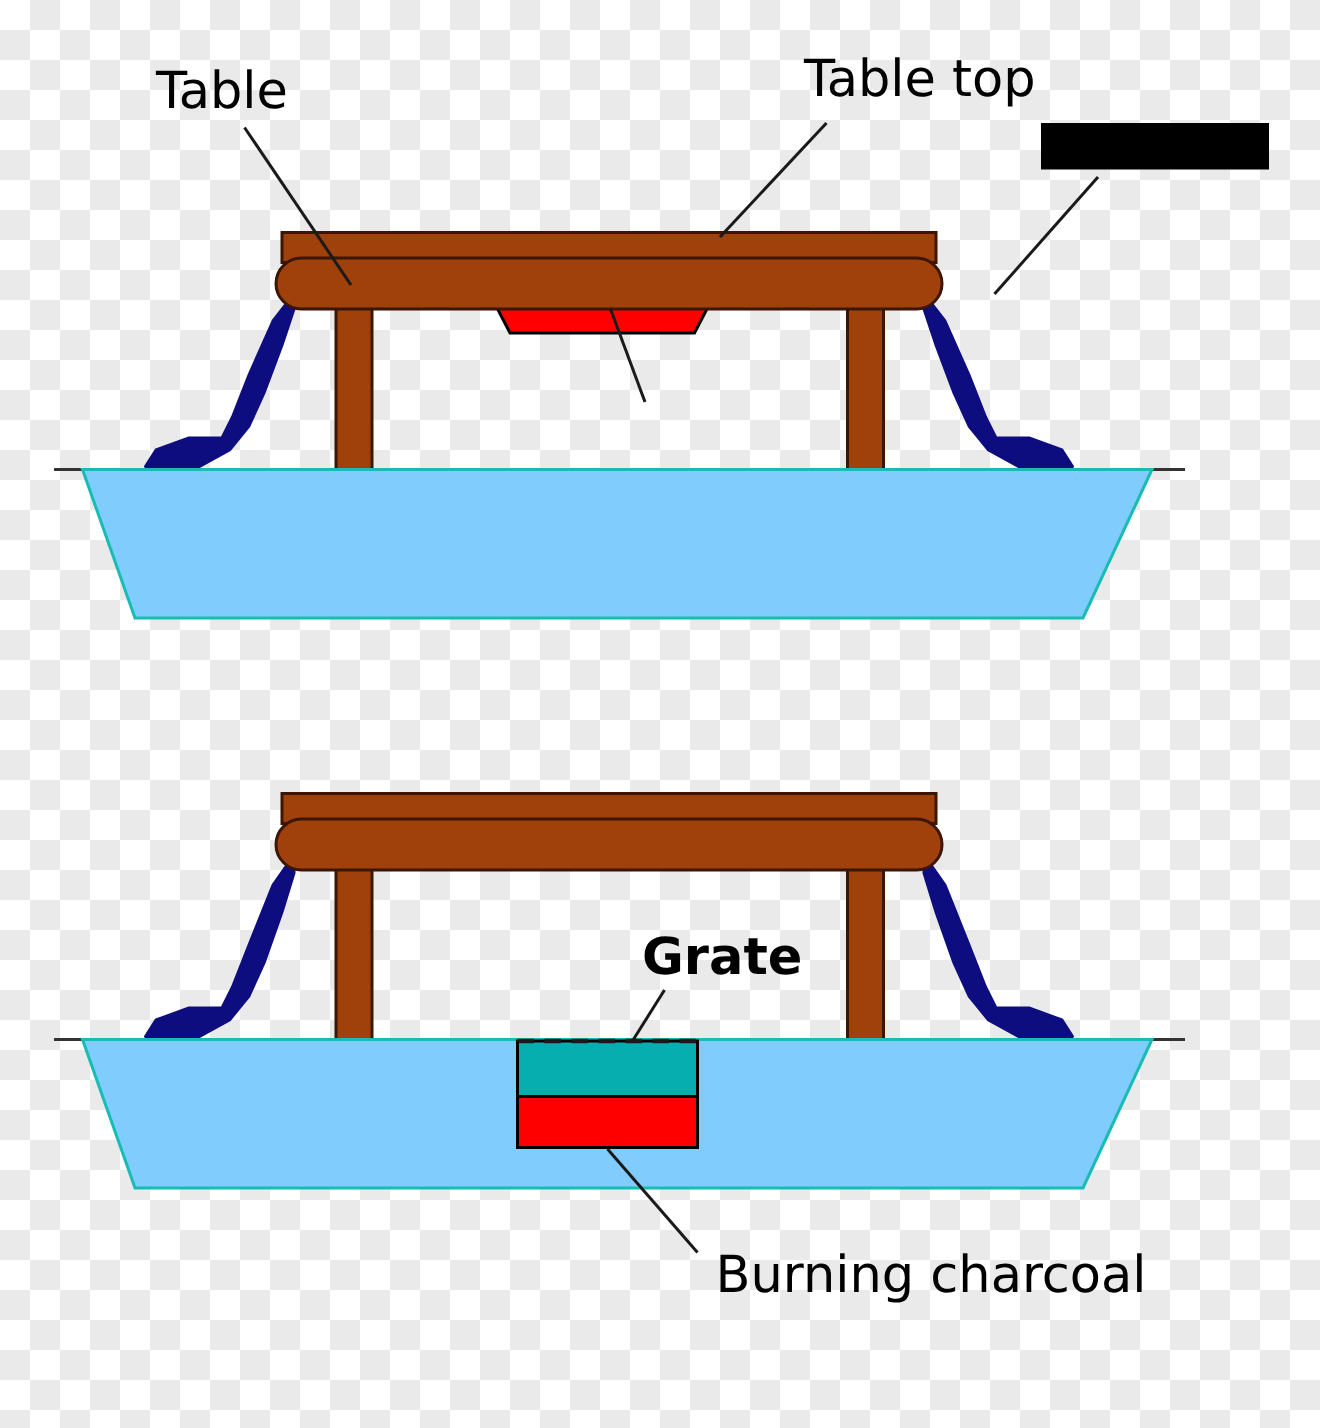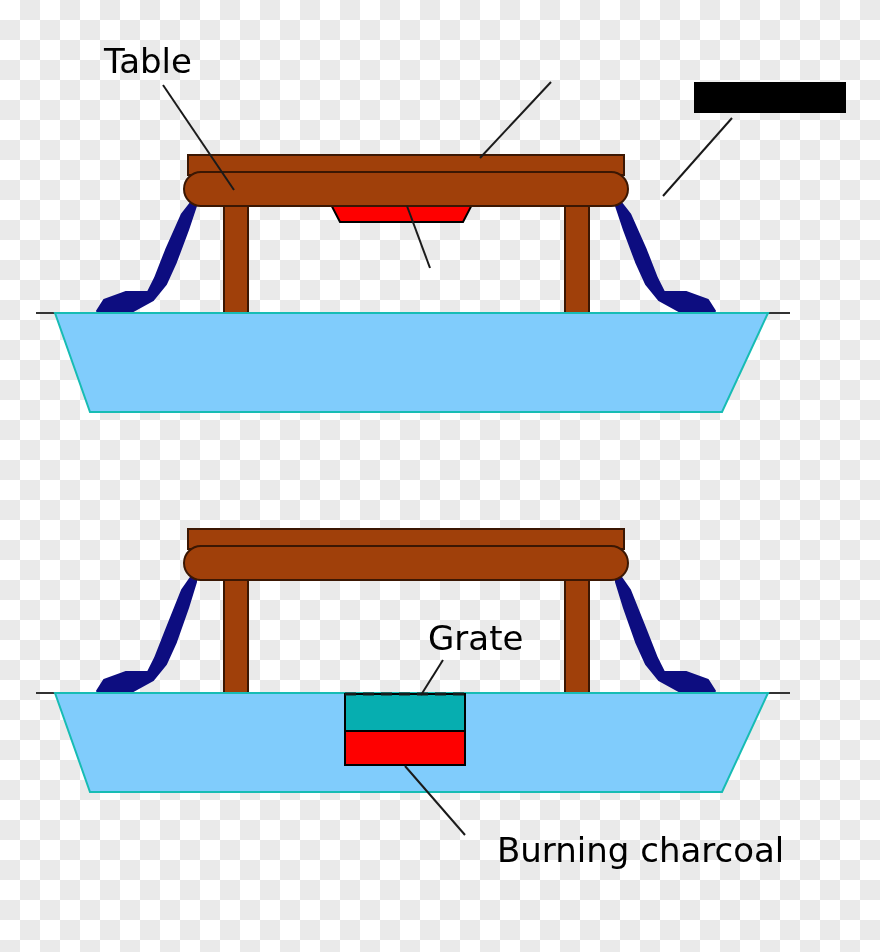--- a/index.html
+++ b/index.html
@@ -34,22 +34,22 @@
     position: absolute;
     color: #000000;
     font-size: 34px;
     line-height: 1;
     white-space: nowrap;
     font-family: "DejaVu Sans", "Liberation Sans", sans-serif;
   }
   #lbl-table        { left: 104px; top: 44px; }
   #lbl-tabletop     { left: 536px; top: 36px; }
   #lbl-heater       { left: 320px; top: 265px; }
-  #lbl-grate        { left: 428px; top: 621px; }
-  #lbl-charcoal     { left: 497px; top: 833px; }
+  #lbl-grate        { left: 428px; top: 621px; font-weight: bold; }
+  #lbl-charcoal     { left: 477px; top: 833px; }
 </style>
 </head>
 <body>
 
 <div id="stage">
 
   <svg id="art" width="880" height="952" viewBox="0 0 880 952" xmlns="http://www.w3.org/2000/svg">
 
     <g>
 
@@ -108,19 +108,20 @@
 
       <rect x="345" y="731" width="120" height="34" fill="#fe0000" stroke="#000000" stroke-width="2"></rect>
 
       <line x1="443" y1="660" x2="421" y2="695" stroke="#1a1a1a" stroke-width="2"></line>
       <line x1="405" y1="766" x2="465" y2="835" stroke="#1a1a1a" stroke-width="2"></line>
     </g>
   </svg>
 
   <div class="lbl" id="lbl-table">Table</div>
 
+  <div class="lbl" id="lbl-tabletop">Table top</div>
 
 
   <div class="lbl" id="lbl-grate">Grate</div>
 
   <div class="lbl" id="lbl-charcoal">Burning charcoal</div>
 
 </div>
 
 </body></html>

